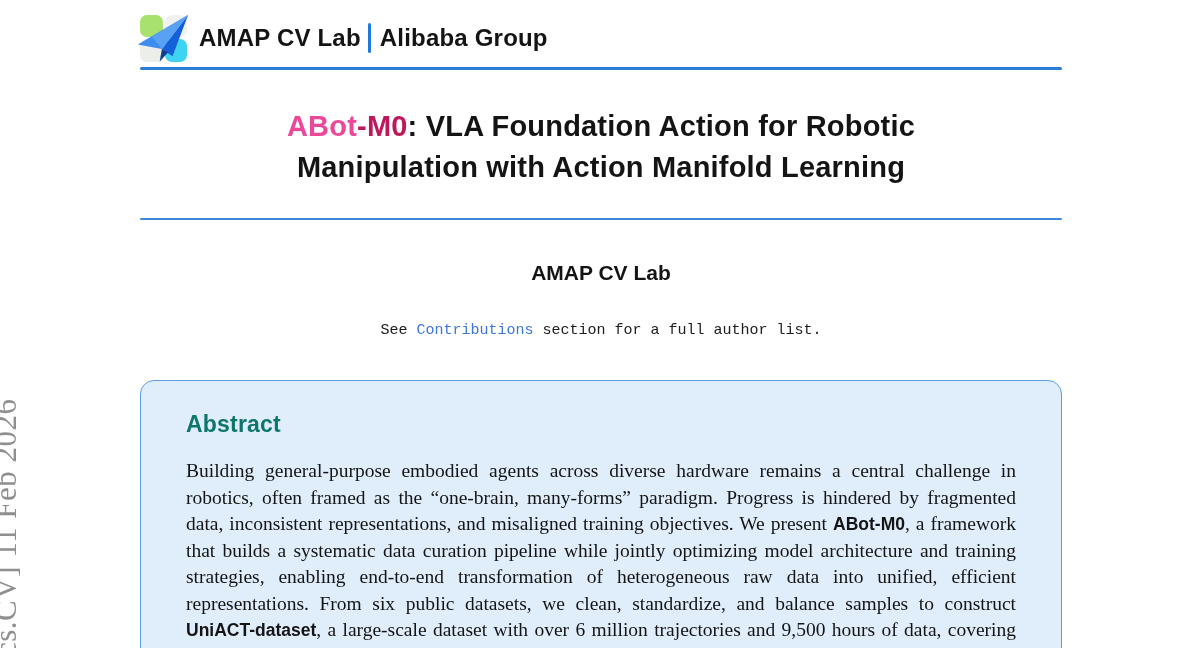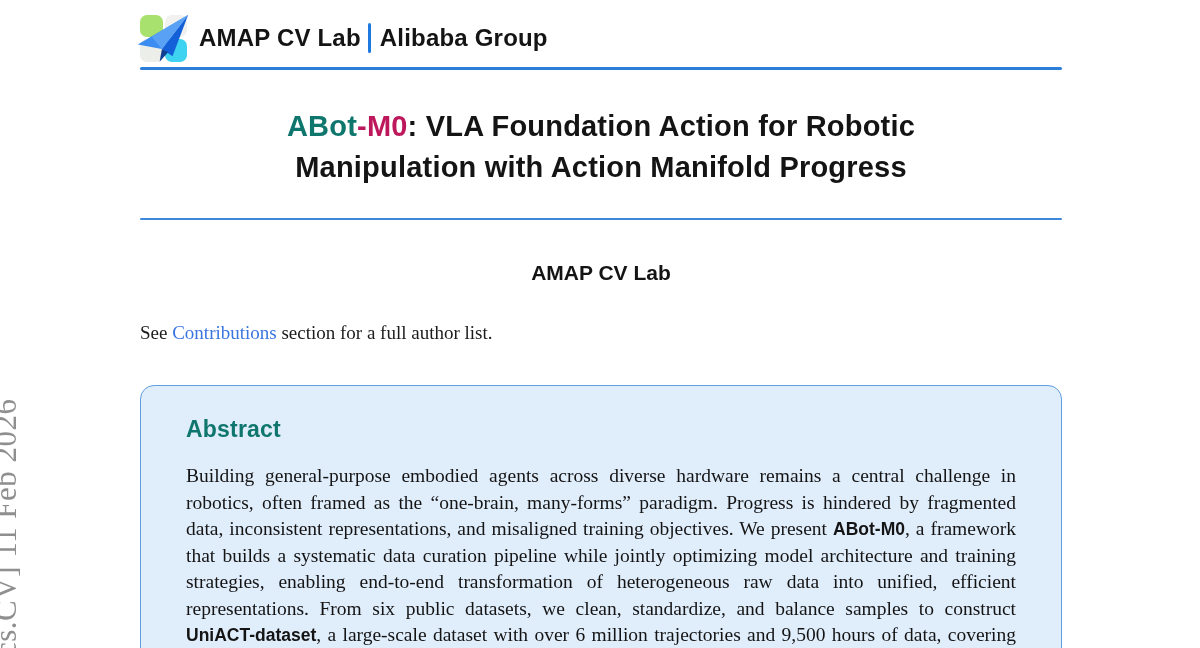--- a/index.html
+++ b/index.html
@@ -86,43 +86,43 @@
   .title {
     margin: 36px 0 0 0;
     text-align: center;
     font-size: 29px;
     line-height: 41px;
     font-weight: 700;
     color: #141414;
     letter-spacing: 0.2px;
   }
   .title .t-line { display: block; }
-  .t-blue   { color: #0f766e; }
+  .t-blue   { color: #ec4899; }
   .t-orange { color: #be185d; }
 
   .title-rule {
     margin-top: 30px;
     height: 2px;
     background: #3d87dd;
     border-radius: 1px;
   }
 
   
   .affiliation {
     margin-top: 41px;
     text-align: center;
     font-size: 21px;
     font-weight: 700;
     color: #141414;
   }
   .author-note {
     margin-top: 37px;
-    text-align: left;
-    font-family: Liberation Serif, serif;
-    font-size: 19px;
+    text-align: center;
+    font-family: Liberation Mono, monospace;
+    font-size: 15px;
     color: #1c1c1c;
   }
   .author-note a.link {
     color: #3b76e0;
     text-decoration: none;
     cursor: pointer;
   }
 
   
   .abstract-box {
@@ -180,21 +180,21 @@
       </svg>
     </div>
     <span class="lab-name">AMAP CV Lab</span>
     <span class="vbar"></span>
     <span class="org-name">Alibaba Group</span>
   </header>
   <div class="header-rule"></div>
 
   <h1 class="title">
     <span class="t-line"><span class="t-blue">ABot</span><span class="t-orange">-M0</span><span>: VLA Foundation Action for Robotic</span></span>
-    <span class="t-line">Manipulation with Action Manifold Progress</span>
+    <span class="t-line">Manipulation with Action Manifold Learning</span>
   </h1>
 
   <div class="title-rule"></div>
 
   <div class="affiliation">AMAP CV Lab</div>
 
   <div class="author-note"><span>See </span><a class="link">Contributions</a><span> section for a full author list.</span></div>
 
   <section class="abstract-box">
     <h2 class="abstract-heading">Abstract</h2>

